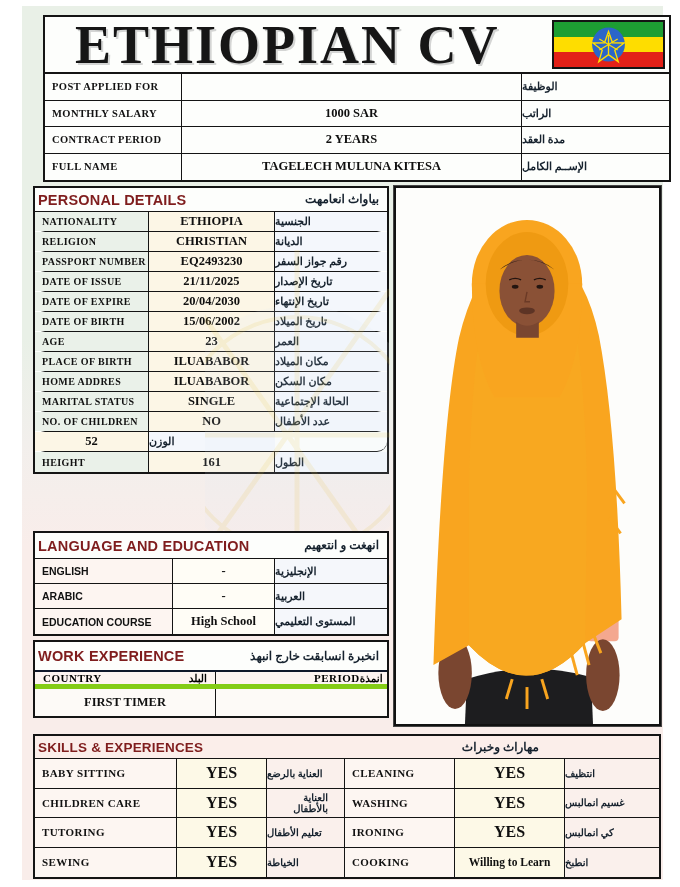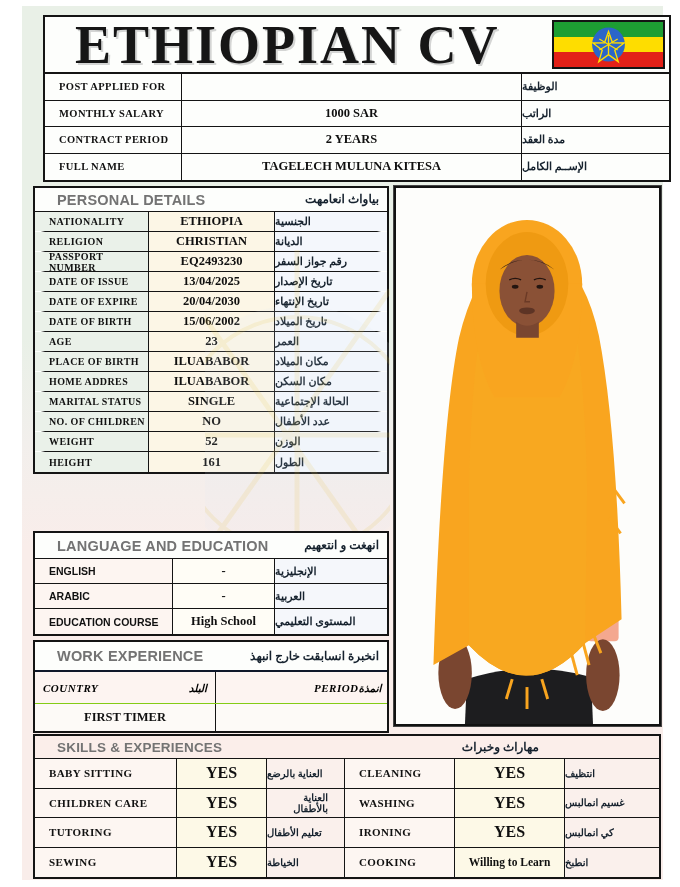--- a/index.html
+++ b/index.html
@@ -5,58 +5,58 @@
   * { margin:0; padding:0; box-sizing:border-box; }
   html,body { width:680px; height:887px; background:#ffffff; font-family:"Liberation Serif", serif; overflow:hidden; }
   .stage { position:relative; width:680px; height:887px; background:#fff; }
   .page-bg { position:absolute; left:22px; top:6px; width:641px; height:874px;
     background:linear-gradient(180deg,#e9f0e7 0%, #e9f0e7 38%, #f2efec 50%, #f9edea 62%, #f9edea 100%); }
 
   
   .tbl { position:absolute; background:#fdfefc; border:2px solid #141414; }
   .cell { border-right:1px solid #141414; display:flex; align-items:center; overflow:hidden; }
   .cell:last-child { border-right:none; }
-  .lbl { font-weight:bold; font-size:10.5px; letter-spacing:.4px; color:#111; padding-left:14px; }
+  .lbl { font-weight:bold; font-size:10.5px; letter-spacing:.4px; color:#111; padding-left:7px; }
   .val { font-weight:bold; font-size:12.5px; color:#101010; justify-content:center; text-align:center; }
   .ar  { font-size:11px; font-weight:bold; color:#16222e; justify-content:flex-end; padding-right:16px; direction:rtl; }
 
   
   .top-tbl { left:43px; top:15px; width:628px; }
   .title-row { display:flex; height:57px; border-bottom:2px solid #141414; align-items:center; background:#fdfefc; }
   .big-title { flex:1; font-size:54px; font-weight:bold; letter-spacing:2px; color:#161616; padding-left:30px;
     font-family:"Liberation Serif", serif; text-shadow:2px 2px 0 rgba(120,120,120,.30); white-space:nowrap; }
   .flag-box { width:113px; height:49px; border:2px solid #141414; margin-right:4px; flex:none; }
   .top-row { display:grid; grid-template-columns:137px 340px 1fr; height:26.5px; border-bottom:1px solid #141414; }
   .top-row:last-child { border-bottom:none; }
 
   
   .p-tbl { left:33px; top:186px; width:356px; }
   .sec-hdr { display:flex; justify-content:space-between; align-items:center; border-bottom:1px solid #141414; background:#fdfefc; }
-  .sec-hdr .en { font-family:"Liberation Sans", sans-serif; font-weight:bold; font-size:14.5px; color:#737373; padding-left:22px; letter-spacing:.2px; }
+  .sec-hdr .en { font-family:"Liberation Sans", sans-serif; font-weight:bold; font-size:14.5px; color:#7f1d1d; padding-left:3px; letter-spacing:.2px; }
   .sec-hdr .arh { font-size:12px; font-weight:bold; direction:rtl; padding-right:8px; color:#16222e; }
   .p-hdr { height:24px; }
   .p-row { display:grid; grid-template-columns:114px 126px 1fr; height:20px; border-bottom:1px solid #141414;border-radius:11px; }
   .p-row:last-child { border-bottom:none; }
   .p-row .lbl { background:#eaf1e9; font-size:10px; }
   .p-row .val { background:#fcf6e6; }
   .p-row .ar  { background:#f4f7fc; }
 
   
   .l-tbl { left:33px; top:531px; width:356px; }
   .l-hdr { height:26px; }
   .l-row { display:grid; grid-template-columns:138px 102px 1fr; height:25px; border-bottom:1px solid #141414; }
   .l-row:last-child { border-bottom:none; }
   .l-row .lbl { background:#fdf5f1; font-family:"Liberation Sans", sans-serif; font-size:10.5px; letter-spacing:0; }
   .l-row .val { background:#fffdf6; }
   .l-row .ar  { background:#f5f7fb; }
 
   
   .w-tbl { left:33px; top:640px; width:356px; }
   .w-hdr { height:30px; border-bottom:2px solid #0f172a; }
-  .w-cols { display:grid; grid-template-columns:181px 1fr; height:32px; border-bottom:1px solid #84cc16;font-style:italic; }
+  .w-cols { display:grid; grid-template-columns:181px 1fr; height:17px; border-bottom:5px solid #84cc16; }
   .w-cols .cell { justify-content:space-between; padding:0 8px; background:#fdf4f1; }
   .w-cols .wl { font-weight:bold; font-size:11px; letter-spacing:.5px; }
   .w-cols .wa { font-size:10.5px; font-weight:bold; direction:rtl; }
   .w-vals { display:grid; grid-template-columns:181px 1fr; height:27px; }
   .w-vals .cell { justify-content:center; background:#fdfaf7; }
   .w-vals .val { font-size:12.5px; }
 
   
   .s-tbl { left:33px; top:734px; width:628px; }
   .s-hdr { height:23px; background:#fbeeea; }
@@ -136,21 +136,21 @@
       <div class="cell val">CHRISTIAN</div>
       <div class="cell ar">الديانة</div>
     </div>
     <div class="p-row">
       <div class="cell lbl">PASSPORT NUMBER</div>
       <div class="cell val">EQ2493230</div>
       <div class="cell ar">رقم جواز السفر</div>
     </div>
     <div class="p-row">
       <div class="cell lbl">DATE OF ISSUE</div>
-      <div class="cell val">13/04/2025</div>
+      <div class="cell val">21/11/2025</div>
       <div class="cell ar">تاريخ الإصدار</div>
     </div>
     <div class="p-row">
       <div class="cell lbl">DATE OF EXPIRE</div>
       <div class="cell val">20/04/2030</div>
       <div class="cell ar">تاريخ الإنتهاء</div>
     </div>
     <div class="p-row">
       <div class="cell lbl">DATE OF BIRTH</div>
       <div class="cell val">15/06/2002</div>
@@ -175,21 +175,20 @@
       <div class="cell lbl">MARITAL STATUS</div>
       <div class="cell val">SINGLE</div>
       <div class="cell ar">الحالة الإجتماعية</div>
     </div>
     <div class="p-row">
       <div class="cell lbl">NO. OF CHILDREN</div>
       <div class="cell val">NO</div>
       <div class="cell ar">عدد الأطفال</div>
     </div>
     <div class="p-row">
-      <div class="cell lbl">WEIGHT</div>
       <div class="cell val">52</div>
       <div class="cell ar">الوزن</div>
     </div>
     <div class="p-row">
       <div class="cell lbl">HEIGHT</div>
       <div class="cell val">161</div>
       <div class="cell ar">الطول</div>
     </div>
   </div>
 

